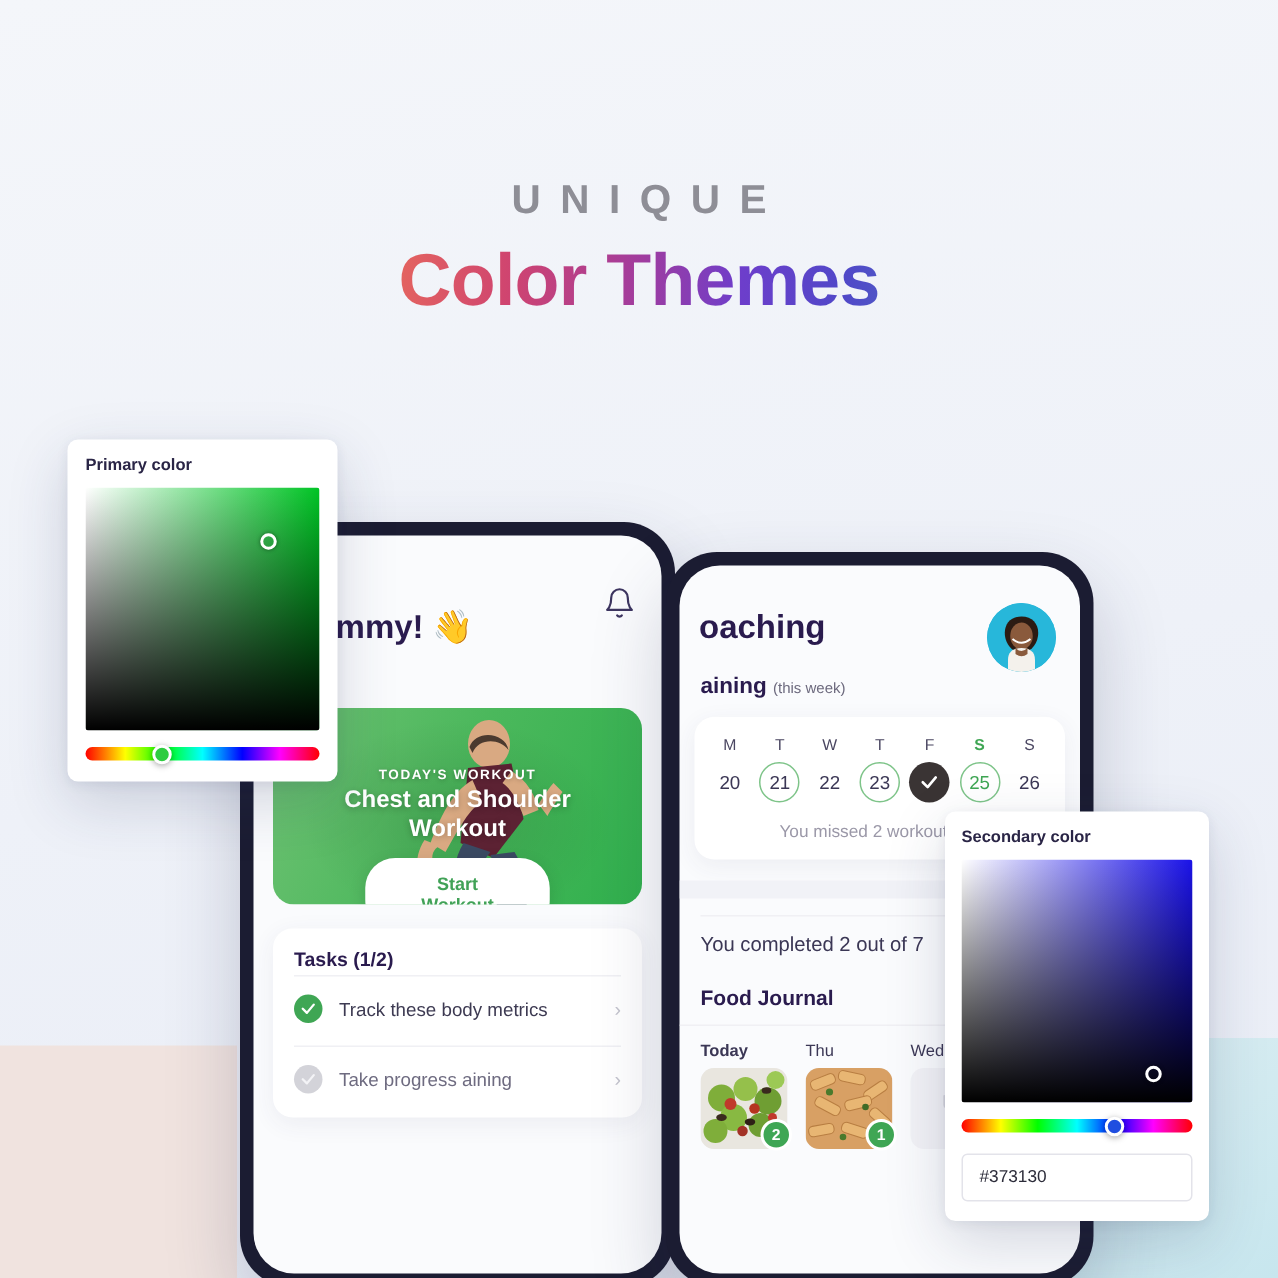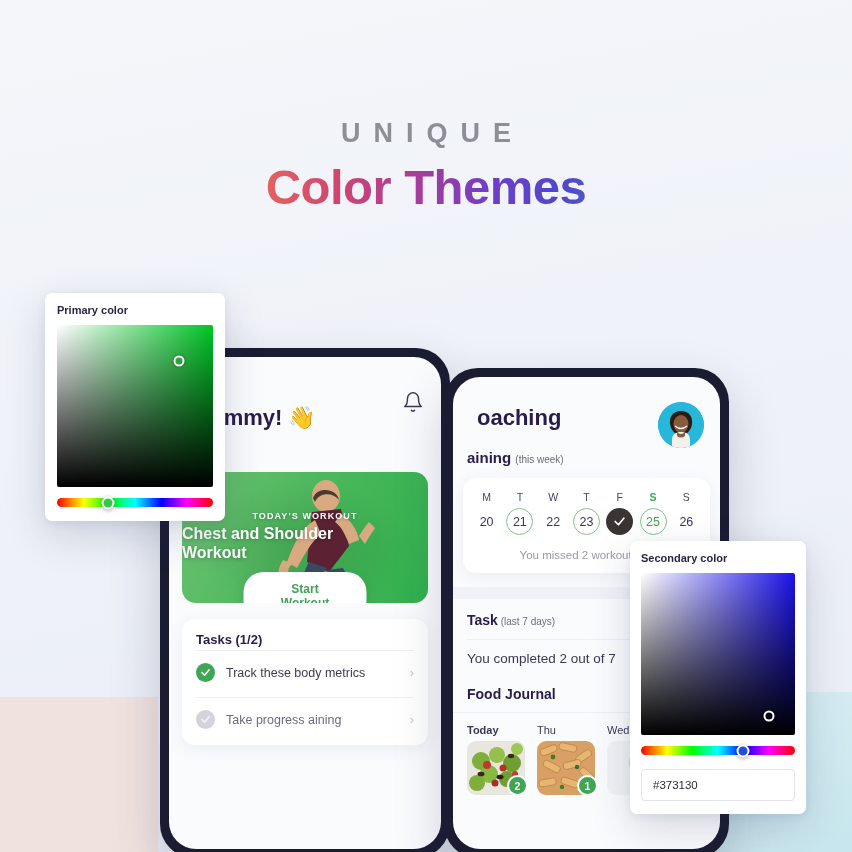--- a/index.html
+++ b/index.html
@@ -101,21 +101,21 @@
   }
   .runner {
     position: absolute; left: 36%; top: 4px; width: 110px; height: 128px;
   }
   .wk-label {
     position: absolute; left: 0; right: 0; top: 39px; text-align: center;
     color: #fff; font-size: 9px; font-weight: bold; letter-spacing: 1.1px;
     text-shadow: 0 1px 3px rgba(0,0,0,.25);
   }
   .wk-title {
-    position: absolute; left: 0; right: 0; top: 52px; 
+    position: absolute; left: 0; right: 0; top: 52px; text-align: center;
     color: #fff; font-size: 16px; font-weight: bold; line-height: 1.2;
     text-shadow: 0 1px 4px rgba(0,0,0,.25);
   }
   .wk-btn {
     position: absolute; left: 50%; transform: translateX(-50%); top: 100px;
     background: #fff; color: #41a257;
     font-size: 12px; font-weight: bold;
     padding: 10px 22px; border-radius: 20px;
     border: none; cursor: pointer;
     box-shadow: 0 4px 12px rgba(0,0,0,.12);
@@ -146,21 +146,21 @@
   .tick.todo { background: #d3d3d9; }
   .tick svg { width: 11px; height: 11px; }
   .task-label { font-size: 12.5px; color: #3d3a52; flex: 1; }
   .task-label.muted { color: #6e6b80; }
   .chev { color: #c4c4ce; font-size: 13px; }
 
   
   .p2-body { padding: 28px 0 0 0; position: relative; }
   .p2-title {
     font-size: 22px; font-weight: bold; color: #2a1b4e;
-    padding-left: 24px; white-space: nowrap;
+    padding-left: 13px; white-space: nowrap;
   }
   .avatar {
     position: absolute; right: 16px; top: 25px;
     width: 46px; height: 46px; border-radius: 50%;
     background: #27b7da; overflow: hidden;
   }
   .p2-section {
     padding-left: 14px; margin-top: 18px;
     font-size: 15px; color: #2a1b4e; white-space: nowrap;
   }
@@ -420,21 +420,20 @@
           <div class="day">
             <div class="dow">S</div>
             <div class="dnum">26</div>
           </div>
         </div>
         <div class="miss-note">You missed 2 workout so f</div>
       </div>
 
       <div class="p2-strip"></div>
 
-      <div class="p2-task-hd"><b>Task</b><span class="note"> (last 7 days)</span></div>
 
       <div class="p2-task-row">
         <span class="txt">You completed 2 out of 7</span>
         <span class="mini-bar">
             <i style="width:29%"></i>
           </span>
       </div>
 
       <div class="p2-food-hd">Food Journal</div>
 

